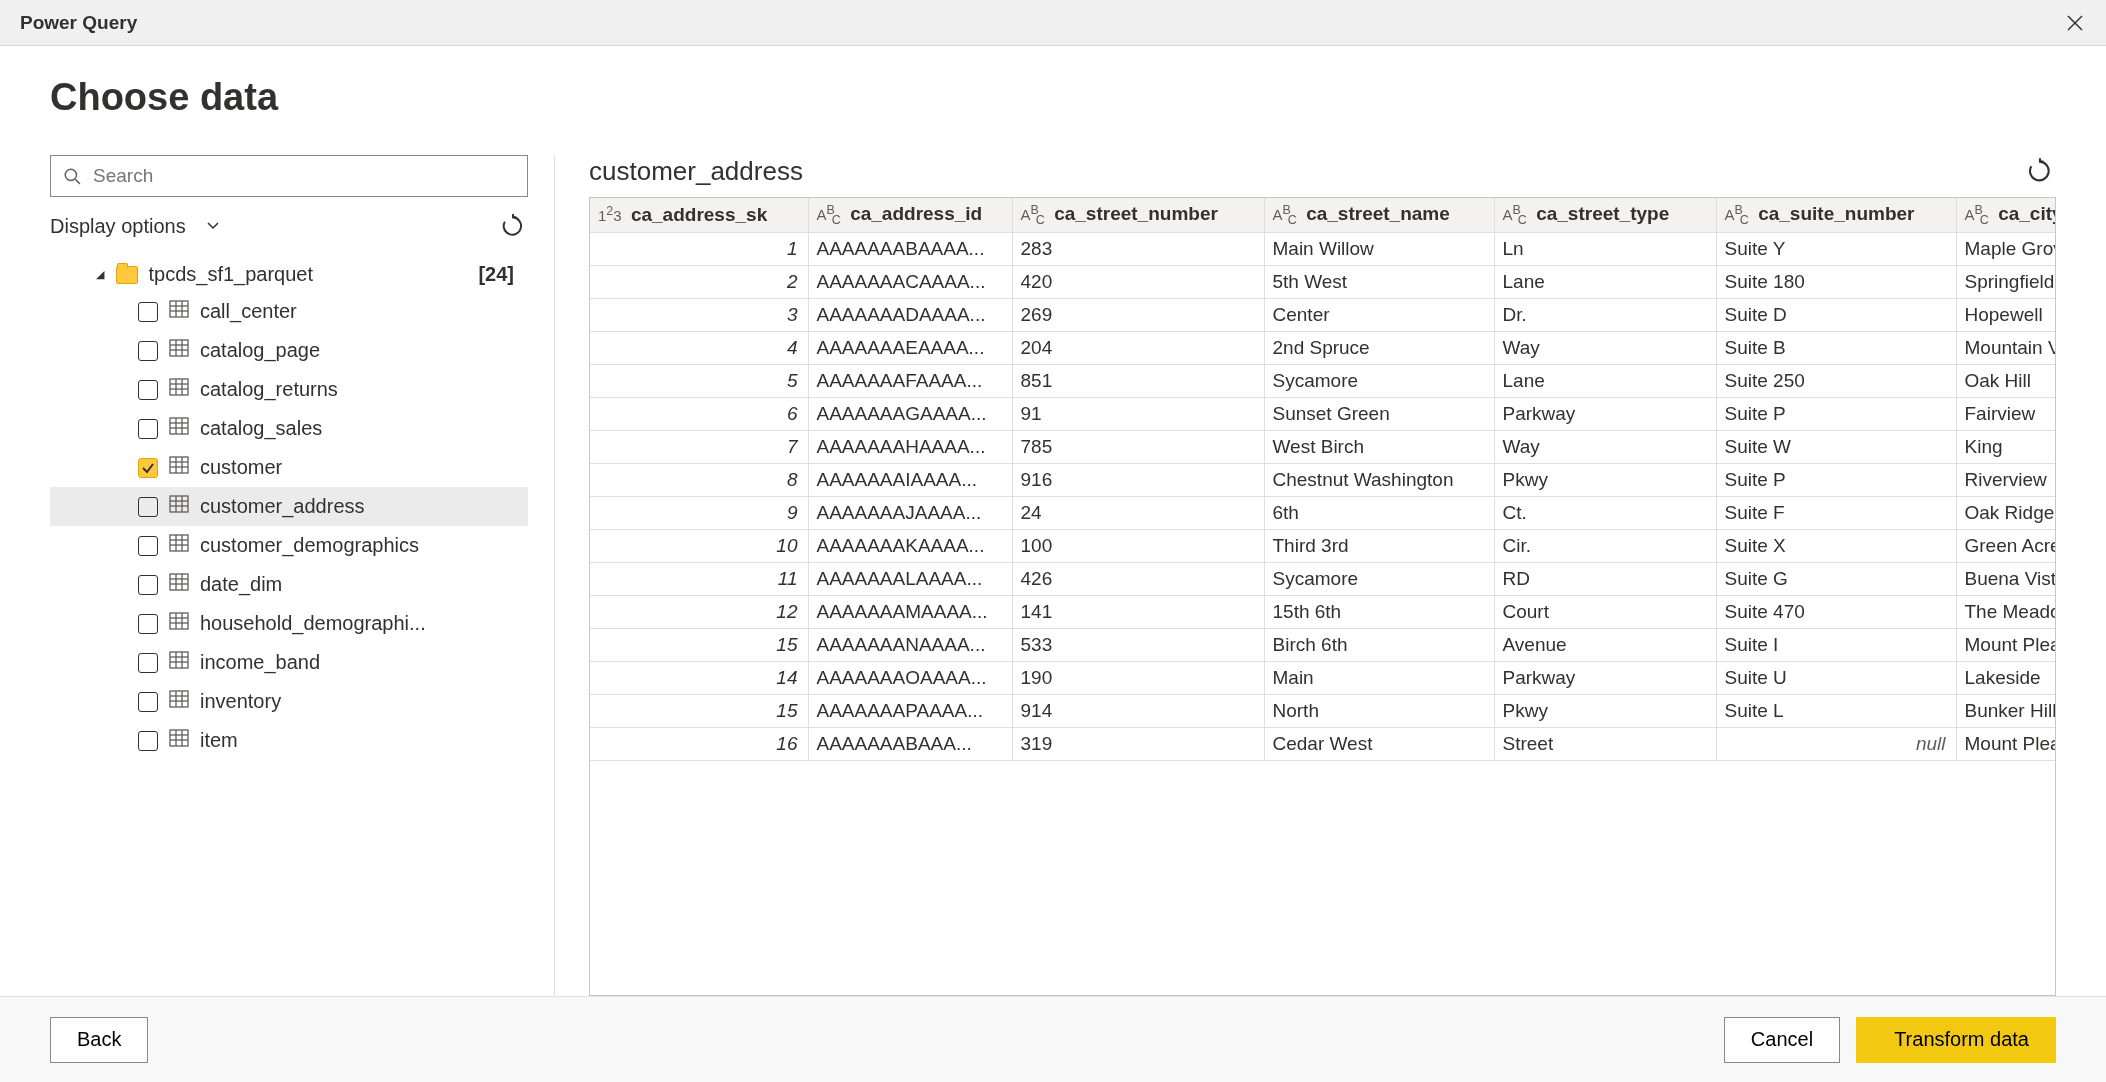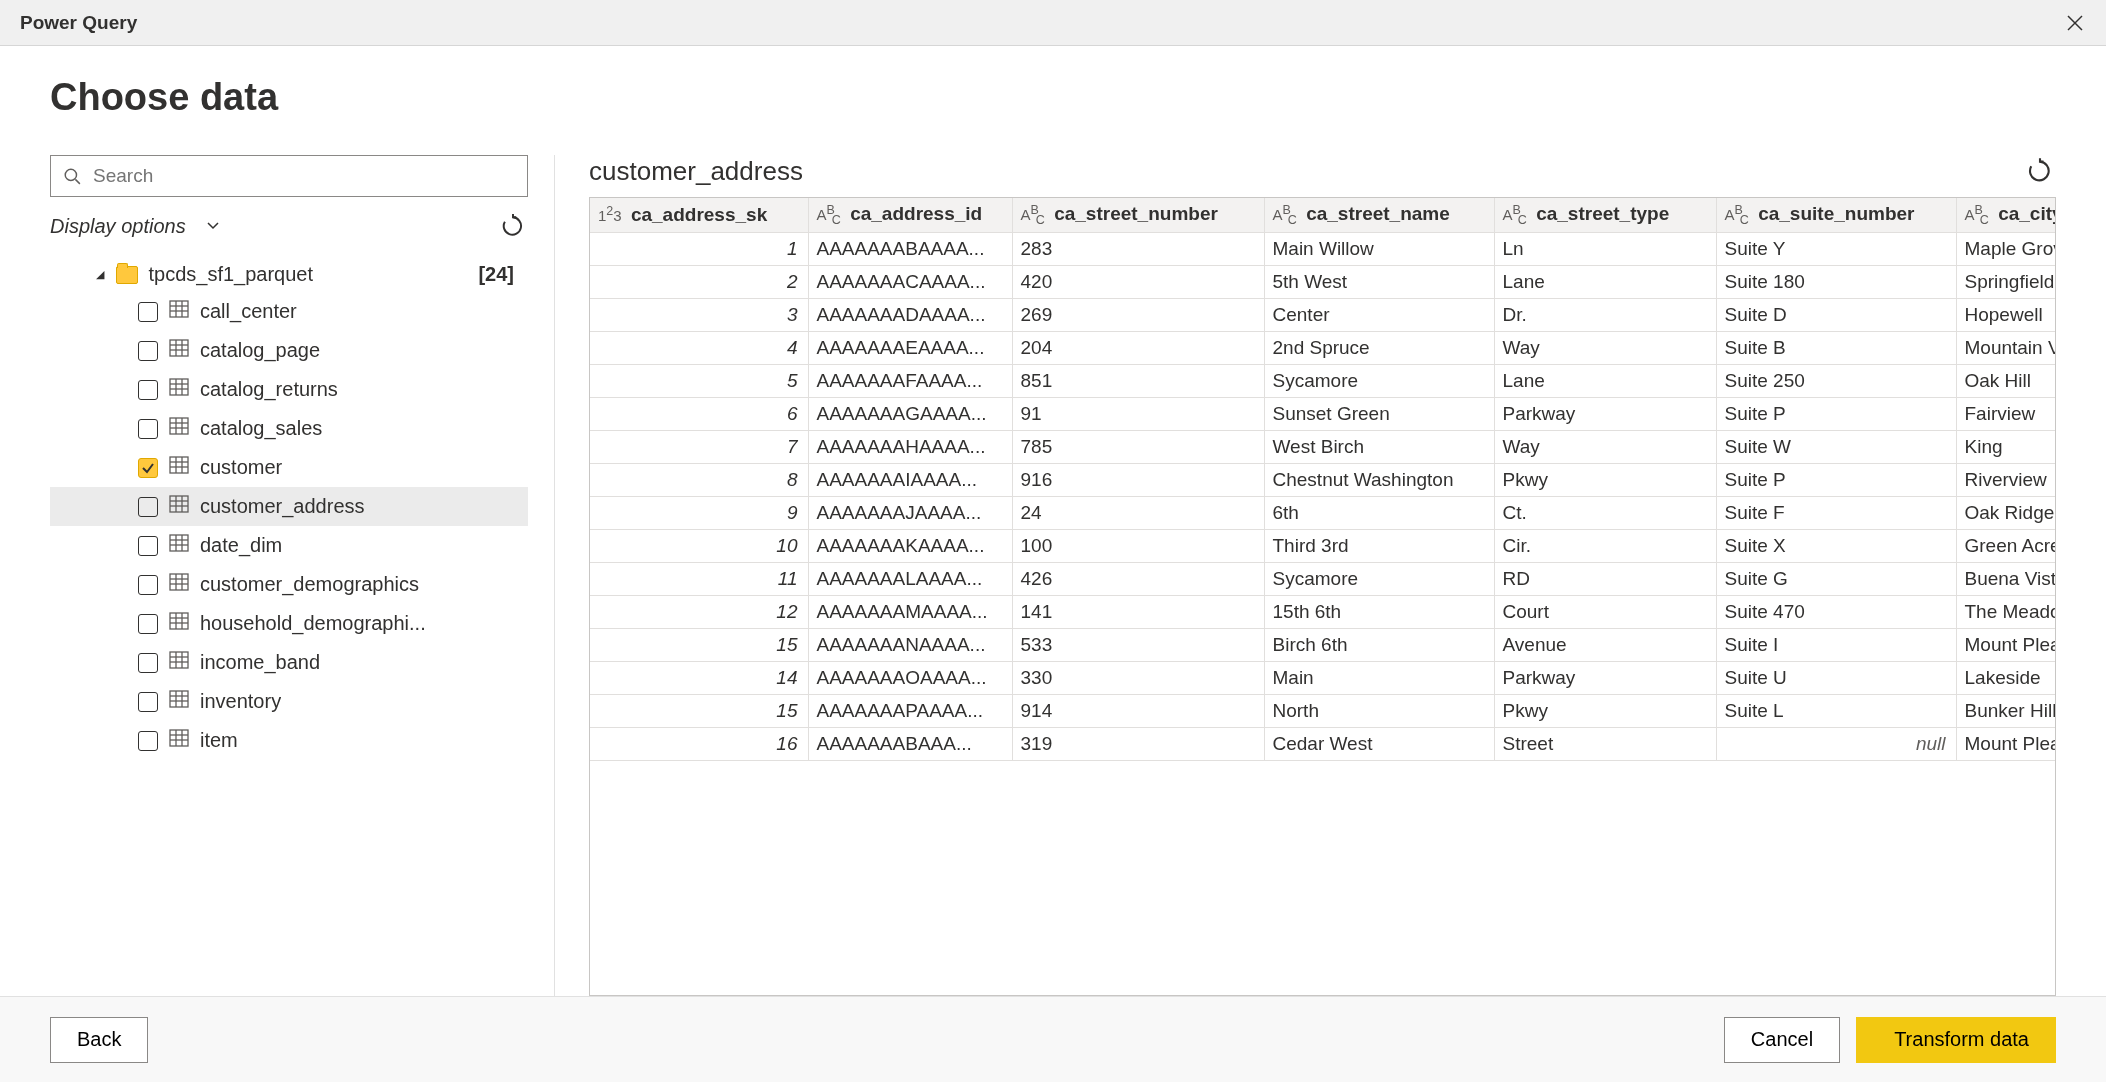--- a/index.html
+++ b/index.html
@@ -80,21 +80,20 @@
     align-items: center;
     justify-content: space-between;
     margin-bottom: 16px;
   }
   .display-options {
     display: flex;
     align-items: center;
     gap: 20px;
     font-size: 20px;
     cursor: pointer;
-    font-style: italic;
   }
   .display-options .chev { font-size: 14px; }
   .refresh-small {
     width: 30px; height: 30px;
     display: flex; align-items: center; justify-content: center;
     cursor: pointer;
   }
   .tree {
     flex: 1;
     overflow-y: auto;
@@ -377,32 +376,32 @@
             </div>
             <div class="tree-item">
               <span class="chk"></span>
               <span><svg class="table-icon" viewBox="0 0 22 22">
                   <rect x="2" y="3" width="18" height="16" fill="none" stroke="#605e5c" stroke-width="1.3"></rect>
                   <line x1="2" y1="8" x2="20" y2="8" stroke="#605e5c" stroke-width="1.3"></line>
                   <line x1="2" y1="13" x2="20" y2="13" stroke="#605e5c" stroke-width="1.3"></line>
                   <line x1="8" y1="3" x2="8" y2="19" stroke="#605e5c" stroke-width="1.3"></line>
                   <line x1="14" y1="3" x2="14" y2="19" stroke="#605e5c" stroke-width="1.3"></line>
                 </svg></span>
+              <span class="label">customer_demographics</span>
+            </div>
+            <div class="tree-item">
+              <span class="chk"></span>
+              <span><svg class="table-icon" viewBox="0 0 22 22">
+                  <rect x="2" y="3" width="18" height="16" fill="none" stroke="#605e5c" stroke-width="1.3"></rect>
+                  <line x1="2" y1="8" x2="20" y2="8" stroke="#605e5c" stroke-width="1.3"></line>
+                  <line x1="2" y1="13" x2="20" y2="13" stroke="#605e5c" stroke-width="1.3"></line>
+                  <line x1="8" y1="3" x2="8" y2="19" stroke="#605e5c" stroke-width="1.3"></line>
+                  <line x1="14" y1="3" x2="14" y2="19" stroke="#605e5c" stroke-width="1.3"></line>
+                </svg></span>
               <span class="label">date_dim</span>
-            </div>
-            <div class="tree-item">
-              <span class="chk"></span>
-              <span><svg class="table-icon" viewBox="0 0 22 22">
-                  <rect x="2" y="3" width="18" height="16" fill="none" stroke="#605e5c" stroke-width="1.3"></rect>
-                  <line x1="2" y1="8" x2="20" y2="8" stroke="#605e5c" stroke-width="1.3"></line>
-                  <line x1="2" y1="13" x2="20" y2="13" stroke="#605e5c" stroke-width="1.3"></line>
-                  <line x1="8" y1="3" x2="8" y2="19" stroke="#605e5c" stroke-width="1.3"></line>
-                  <line x1="14" y1="3" x2="14" y2="19" stroke="#605e5c" stroke-width="1.3"></line>
-                </svg></span>
-              <span class="label">customer_demographics</span>
             </div>
             <div class="tree-item">
               <span class="chk"></span>
               <span><svg class="table-icon" viewBox="0 0 22 22">
                   <rect x="2" y="3" width="18" height="16" fill="none" stroke="#605e5c" stroke-width="1.3"></rect>
                   <line x1="2" y1="8" x2="20" y2="8" stroke="#605e5c" stroke-width="1.3"></line>
                   <line x1="2" y1="13" x2="20" y2="13" stroke="#605e5c" stroke-width="1.3"></line>
                   <line x1="8" y1="3" x2="8" y2="19" stroke="#605e5c" stroke-width="1.3"></line>
                   <line x1="14" y1="3" x2="14" y2="19" stroke="#605e5c" stroke-width="1.3"></line>
                 </svg></span>
@@ -591,21 +590,21 @@
                 <td>AAAAAAANAAAA...</td>
                 <td>533</td>
                 <td>Birch 6th</td>
                 <td>Avenue</td>
                 <td>Suite I</td>
                 <td>Mount Pleas</td>
               </tr>
               <tr>
                 <td class="numcol">14</td>
                 <td>AAAAAAAOAAAA...</td>
-                <td>330</td>
+                <td>190</td>
                 <td>Main</td>
                 <td>Parkway</td>
                 <td>Suite U</td>
                 <td>Lakeside</td>
               </tr>
               <tr>
                 <td class="numcol">15</td>
                 <td>AAAAAAAPAAAA...</td>
                 <td>914</td>
                 <td>North</td>

